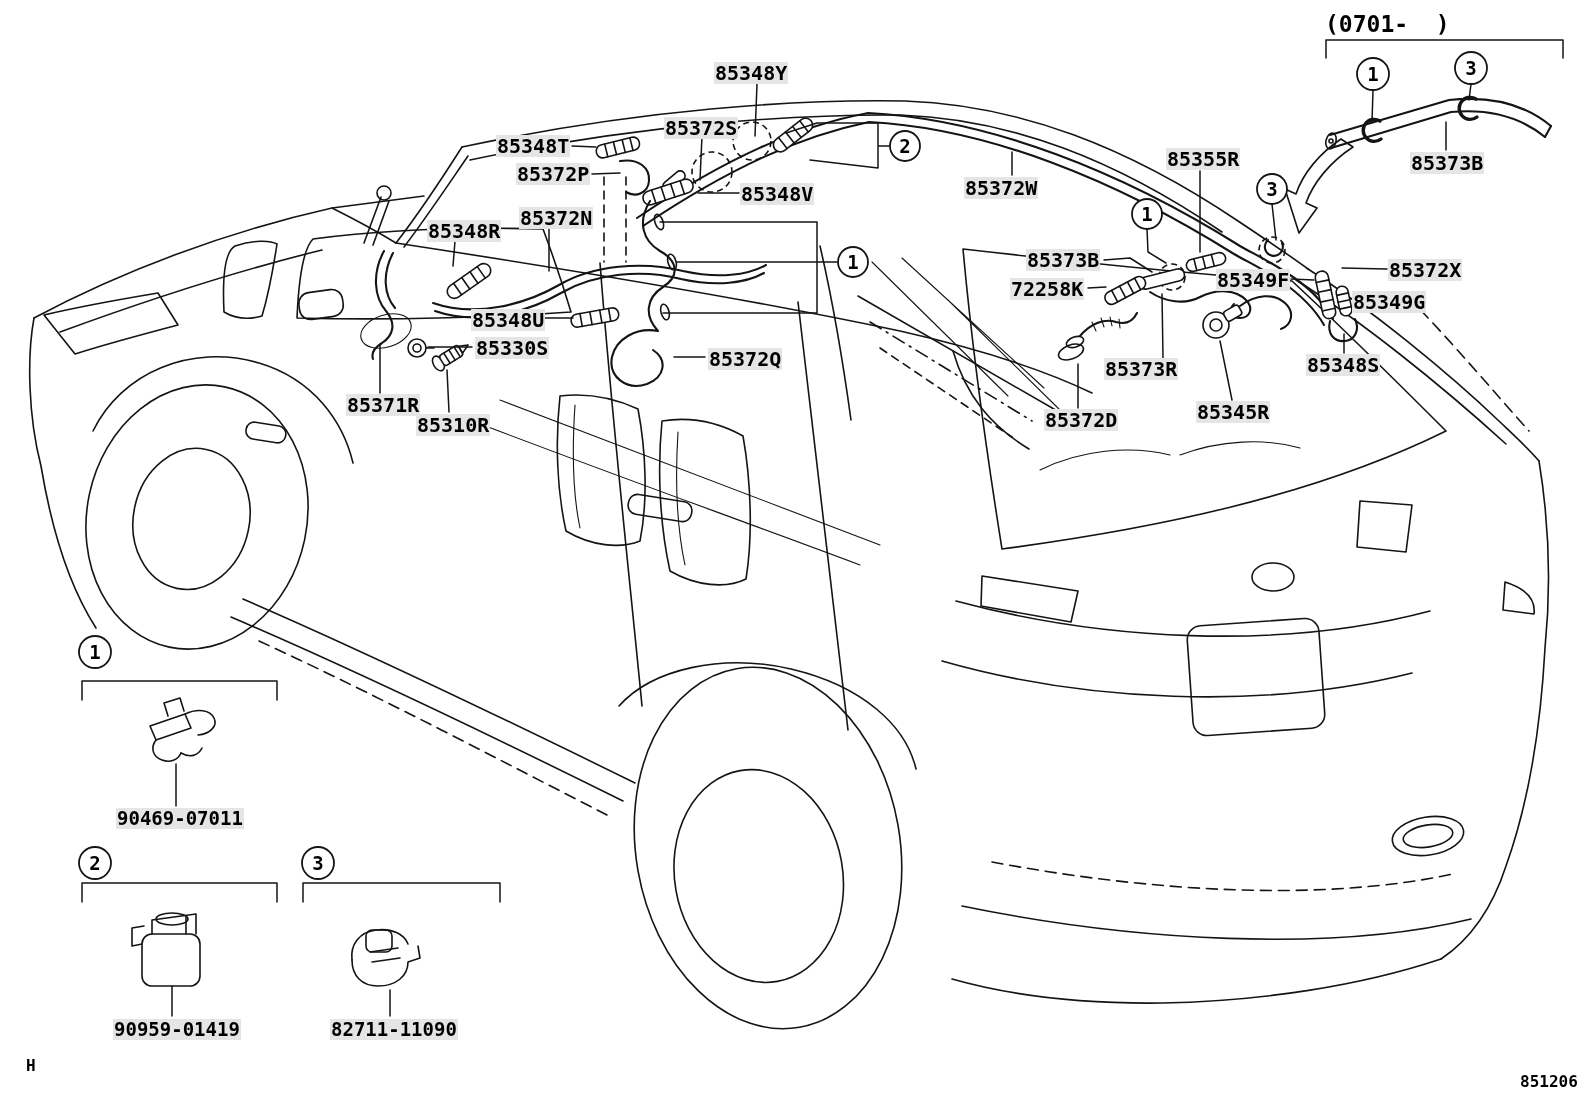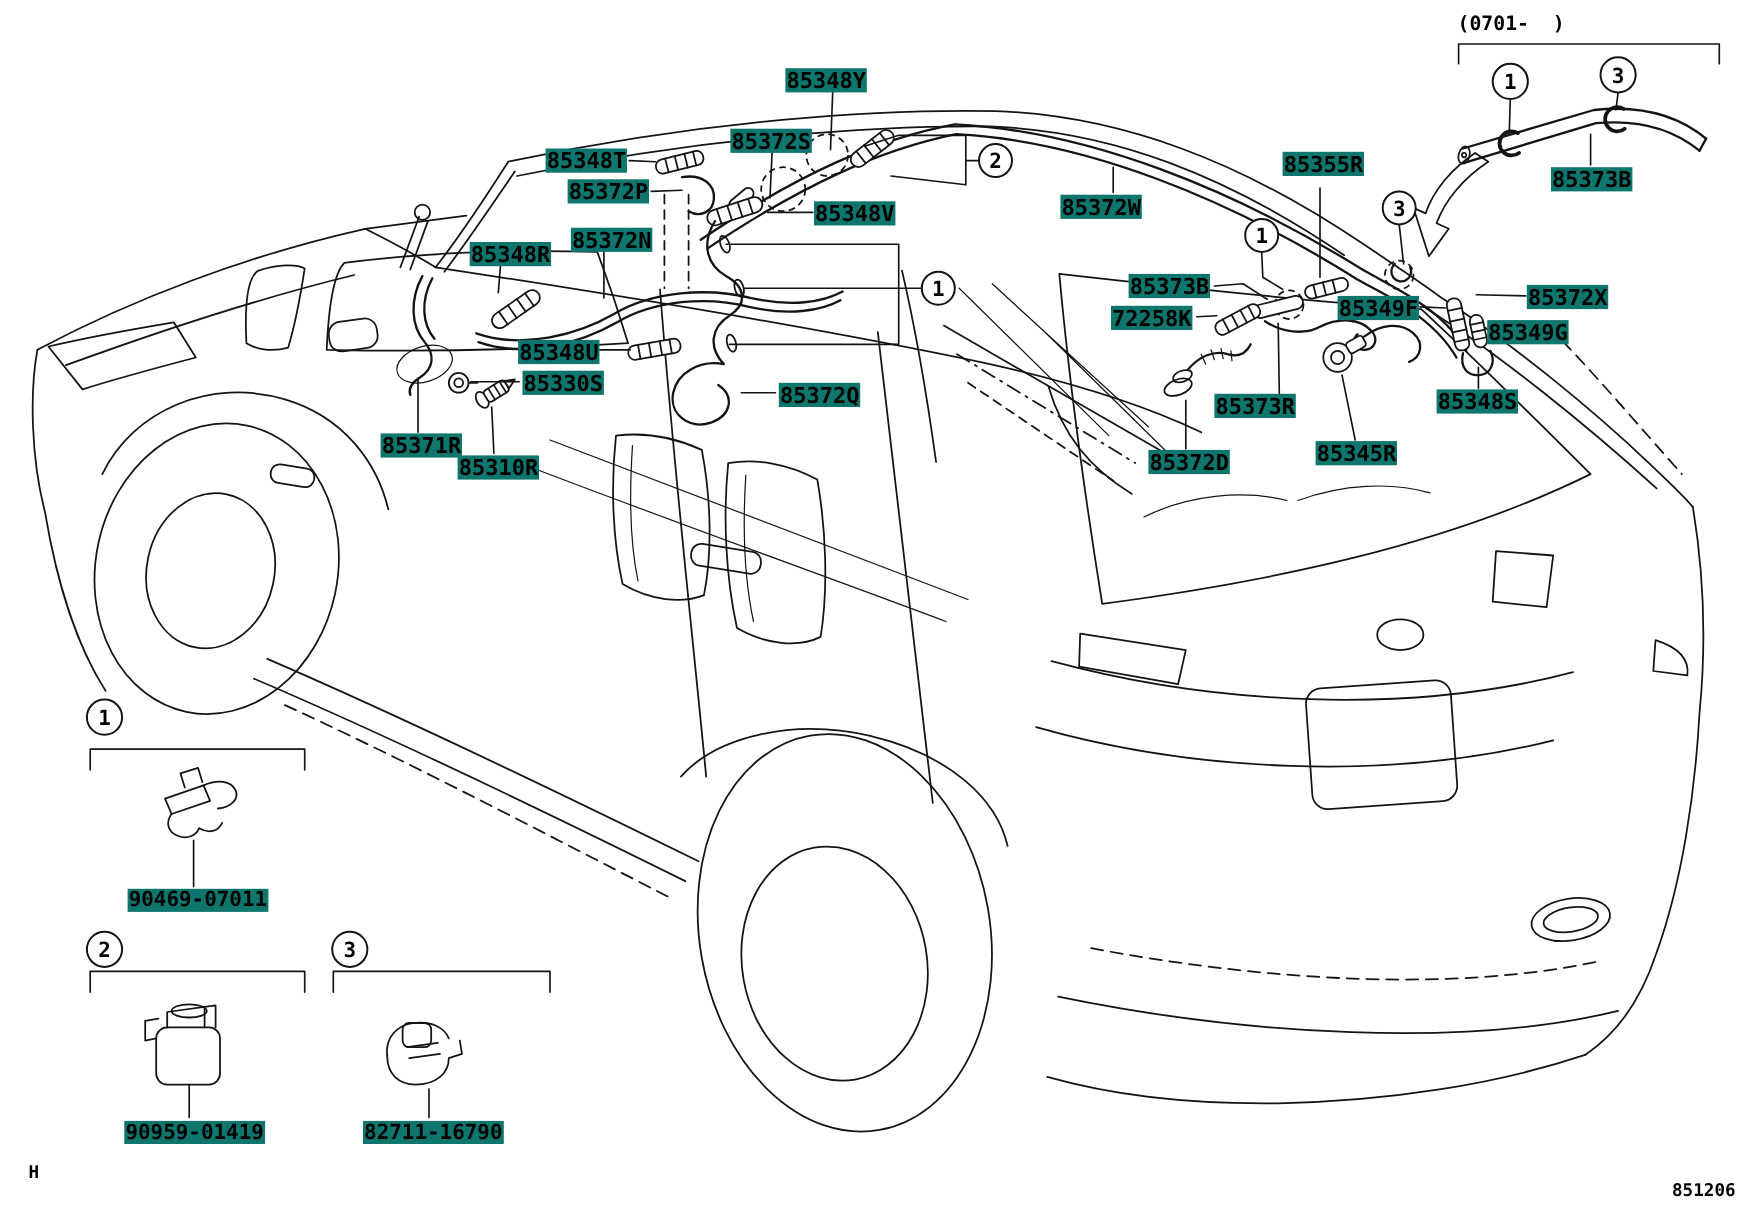--- a/index.html
+++ b/index.html
@@ -1,22 +1,22 @@
 <!DOCTYPE html>
 <html><head>
 <meta charset="utf-8">
 <style>
   html,body{margin:0;padding:0;background:#fff;}
   #stage{position:relative;width:1592px;height:1099px;background:#fff;overflow:hidden;
          font-family:"DejaVu Sans Mono","Liberation Mono",monospace;}
   #artwork{position:absolute;left:0;top:0;}
   .plabel{position:absolute;font:700 20px "DejaVu Sans Mono","Liberation Mono",monospace;
-          color:#000;background:#0f766e;white-space:pre;line-height:1;padding:1px 1px;}
+          color:#000;background:#e5e5e5;white-space:pre;line-height:1;padding:1px 1px;}
   .legendlabel{font-size:19px;text-align:center;}
-  .insetnote{font-size:18px;background:transparent;}
+  .insetnote{font-size:23px;background:transparent;}
   .corner{position:absolute;font:600 16px "DejaVu Sans Mono","Liberation Mono",monospace;color:#000;}
   
   .ln{fill:none;stroke:#141414;stroke-width:1.6;stroke-linecap:round;stroke-linejoin:round;}
   .ln2{fill:none;stroke:#141414;stroke-width:2.1;stroke-linecap:round;stroke-linejoin:round;}
   .thin{fill:none;stroke:#141414;stroke-width:1.1;}
   .dash{stroke-dasharray:11 7;}
   .dash2{stroke-dasharray:8 6;}
   .dashdot{stroke-dasharray:13 6 2 6;}
   .dashring{fill:none;stroke:#141414;stroke-width:1.6;stroke-dasharray:6 4;}
   .lead{fill:none;stroke:#141414;stroke-width:1.5;stroke-linecap:round;stroke-linejoin:round;}
@@ -301,34 +301,34 @@
 <div class="plabel" style="left:516px;top:163px">85372P</div>
 <div class="plabel" style="left:740px;top:183px">85348V</div>
 <div class="plabel" style="left:519px;top:207px">85372N</div>
 <div class="plabel" style="left:427px;top:220px">85348R</div>
 <div class="plabel" style="left:471px;top:309px">85348U</div>
 <div class="plabel" style="left:475px;top:337px">85330S</div>
 <div class="plabel" style="left:346px;top:394px">85371R</div>
 <div class="plabel" style="left:416px;top:414px">85310R</div>
 <div class="plabel" style="left:708px;top:348px">85372Q</div>
 <div class="plabel" style="left:964px;top:177px">85372W</div>
-<div class="plabel" style="left:1166px;top:138px">85355R</div>
+<div class="plabel" style="left:1166px;top:148px">85355R</div>
 <div class="plabel" style="left:1026px;top:249px">85373B</div>
 <div class="plabel" style="left:1010px;top:278px">72258K</div>
 <div class="plabel" style="left:1216px;top:269px">85349F</div>
 <div class="plabel" style="left:1388px;top:259px">85372X</div>
 <div class="plabel" style="left:1352px;top:291px">85349G</div>
 <div class="plabel" style="left:1306px;top:354px">85348S</div>
 <div class="plabel" style="left:1104px;top:358px">85373R</div>
 <div class="plabel" style="left:1196px;top:401px">85345R</div>
 <div class="plabel" style="left:1044px;top:409px">85372D</div>
 
 <div class="plabel insetnote" style="left:1324px;top:12px">(0701-  )</div>
 <div class="plabel" style="left:1410px;top:152px">85373B</div>
 
 <div class="plabel legendlabel" style="left:116px;top:808px">90469-07011</div>
 <div class="plabel legendlabel" style="left:113px;top:1019px">90959-01419</div>
-<div class="plabel legendlabel" style="left:330px;top:1019px">82711-16790</div>
+<div class="plabel legendlabel" style="left:330px;top:1019px">82711-11090</div>
 
 <div class="corner" style="left:26px;top:1056px">H</div>
 <div class="corner" style="left:1520px;top:1072px">851206</div>
 
 </div>
 
 </body></html>

